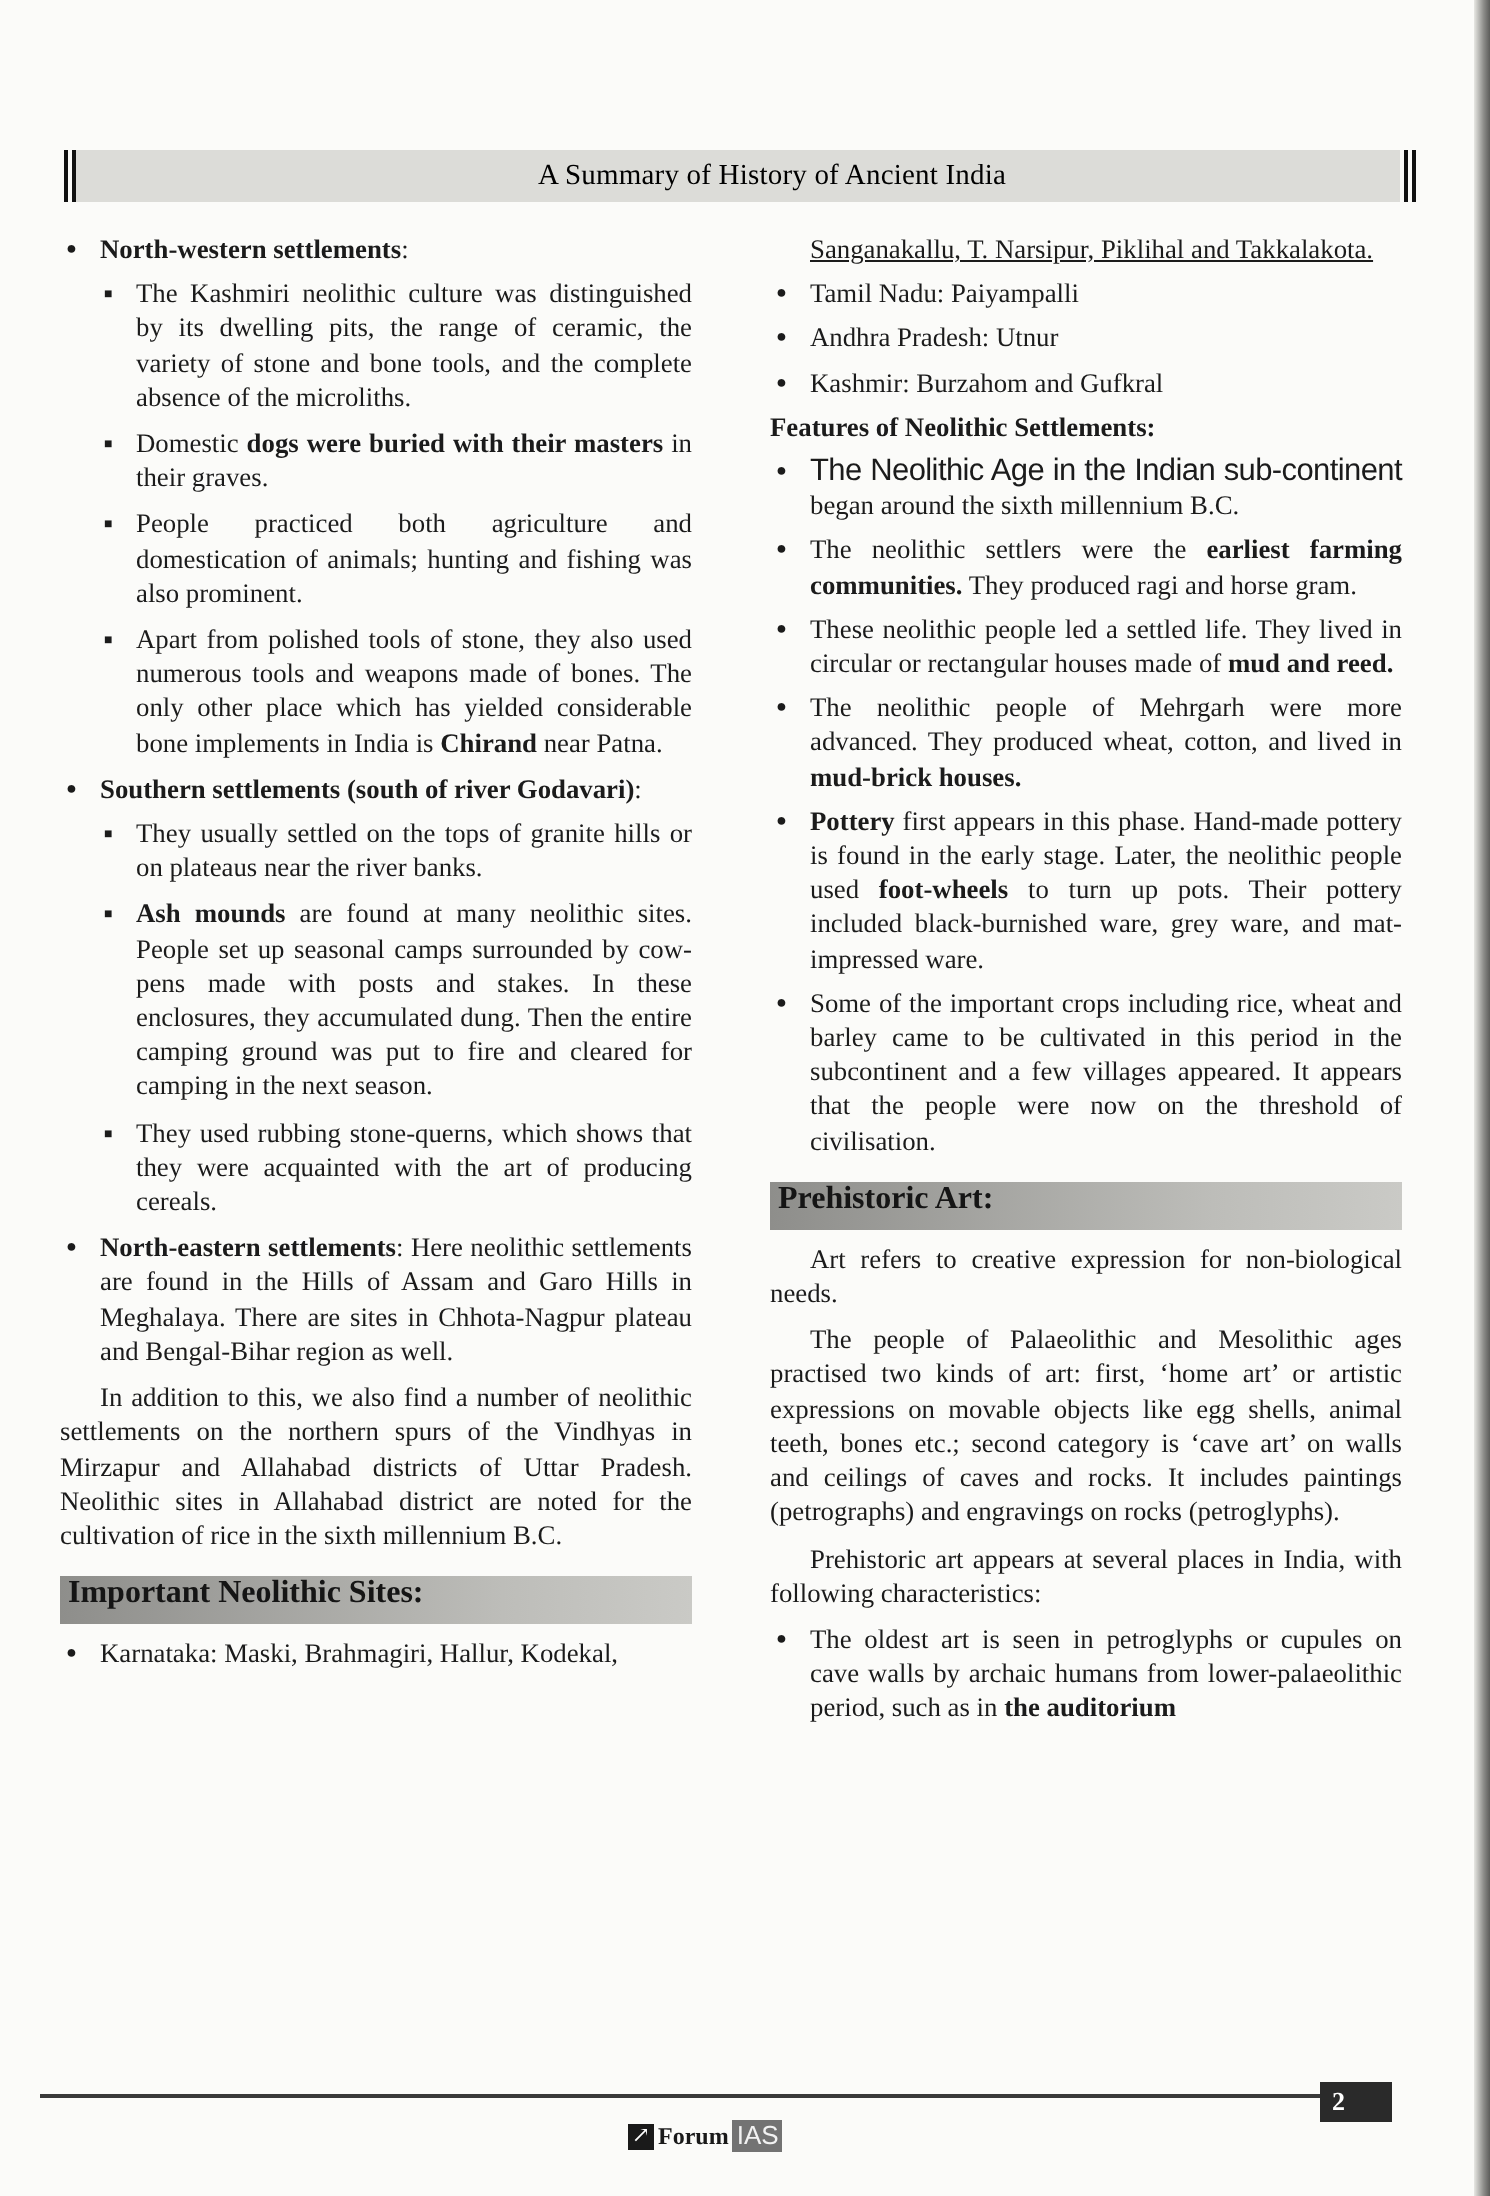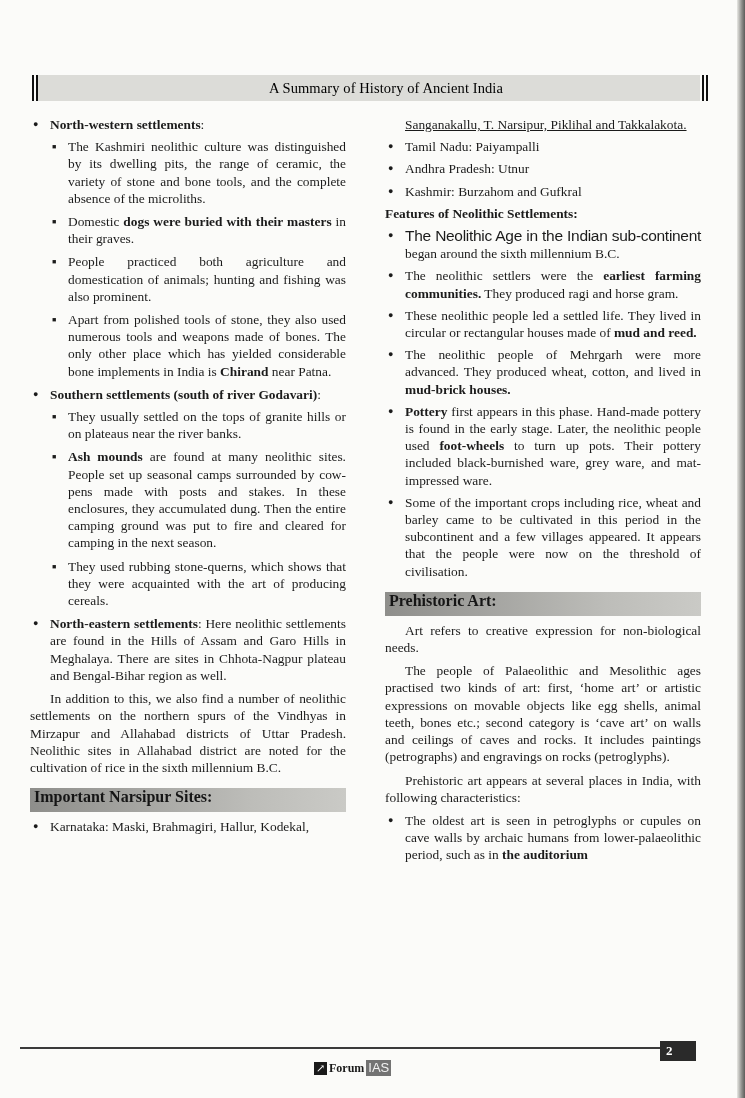--- a/index.html
+++ b/index.html
@@ -101,21 +101,21 @@
   </div>
   <div class="b2"><span>They used rubbing stone-querns, which shows that they were acquainted with the art of producing cereals.</span></div>
 
   <div class="b1">
     <span class="strong">North-eastern settlements</span><span>: Here neolithic settlements are found in the Hills of Assam and Garo Hills in Meghalaya. There are sites in Chhota-Nagpur plateau and Bengal-Bihar region as well.</span>
   </div>
 
   <p class="para">In addition to this, we also find a number of neolithic settlements on the northern spurs of the Vindhyas in Mirzapur and Allahabad districts of Uttar Pradesh. Neolithic sites in Allahabad district are noted for the cultivation of rice in the sixth millennium B.C.</p>
 
   <div class="section-band">
-    <span>Important Narsipur Sites:</span>
+    <span>Important Neolithic Sites:</span>
   </div>
   <div class="b1"><span>Karnataka: Maski, Brahmagiri, Hallur, Kodekal,</span></div>
 </div>
 
 <div class="col right">
   <div style="padding-left:20px; margin-bottom:5px;text-decoration:underline;">
     <span>Sanganakallu, T. Narsipur, Piklihal and Takkalakota.</span>
   </div>
   <div class="b1"><span>Tamil Nadu: Paiyampalli</span></div>
   <div class="b1"><span>Andhra Pradesh: Utnur</span></div>

